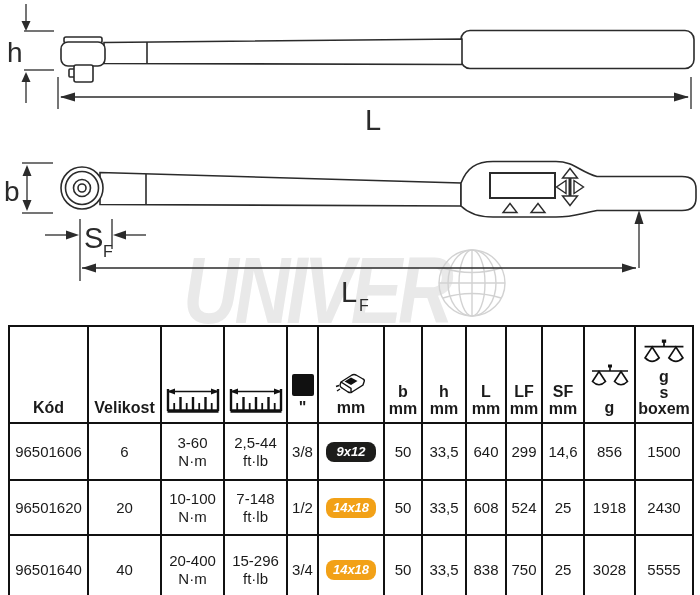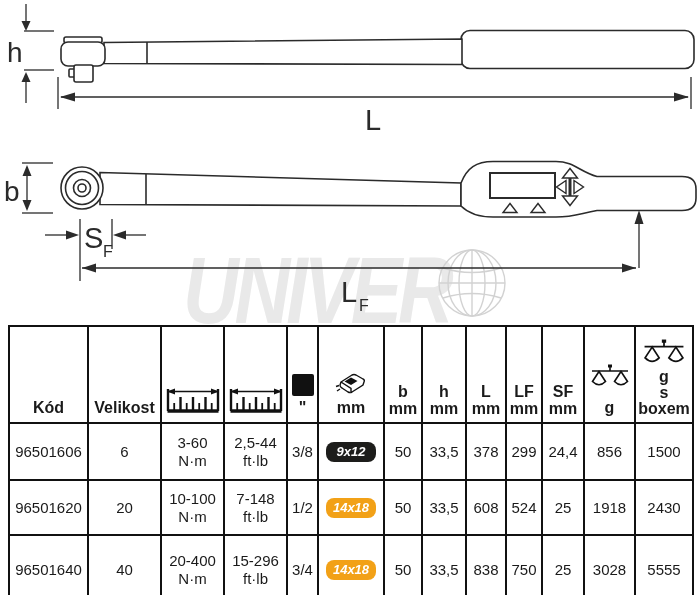--- a/index.html
+++ b/index.html
@@ -267,23 +267,23 @@
 
     <tr style="height:57px">
       <td class="kod">96501606</td>
       <td>6</td>
       <td><span>3-60</span><br><span>N·m</span></td>
       <td><span>2,5-44</span><br><span>ft·lb</span></td>
       <td>3/8</td>
       <td><span class="badge" style="background-color: rgb(29, 29, 27);">9x12</span></td>
       <td>50</td>
       <td>33,5</td>
-      <td>378</td>
+      <td>640</td>
       <td>299</td>
-      <td>24,4</td>
+      <td>14,6</td>
       <td>856</td>
       <td>1500</td>
     </tr>
 
     <tr style="height:55px">
       <td class="kod">96501620</td>
       <td>20</td>
       <td><span>10-100</span><br><span>N·m</span></td>
       <td><span>7-148</span><br><span>ft·lb</span></td>
       <td>1/2</td>

